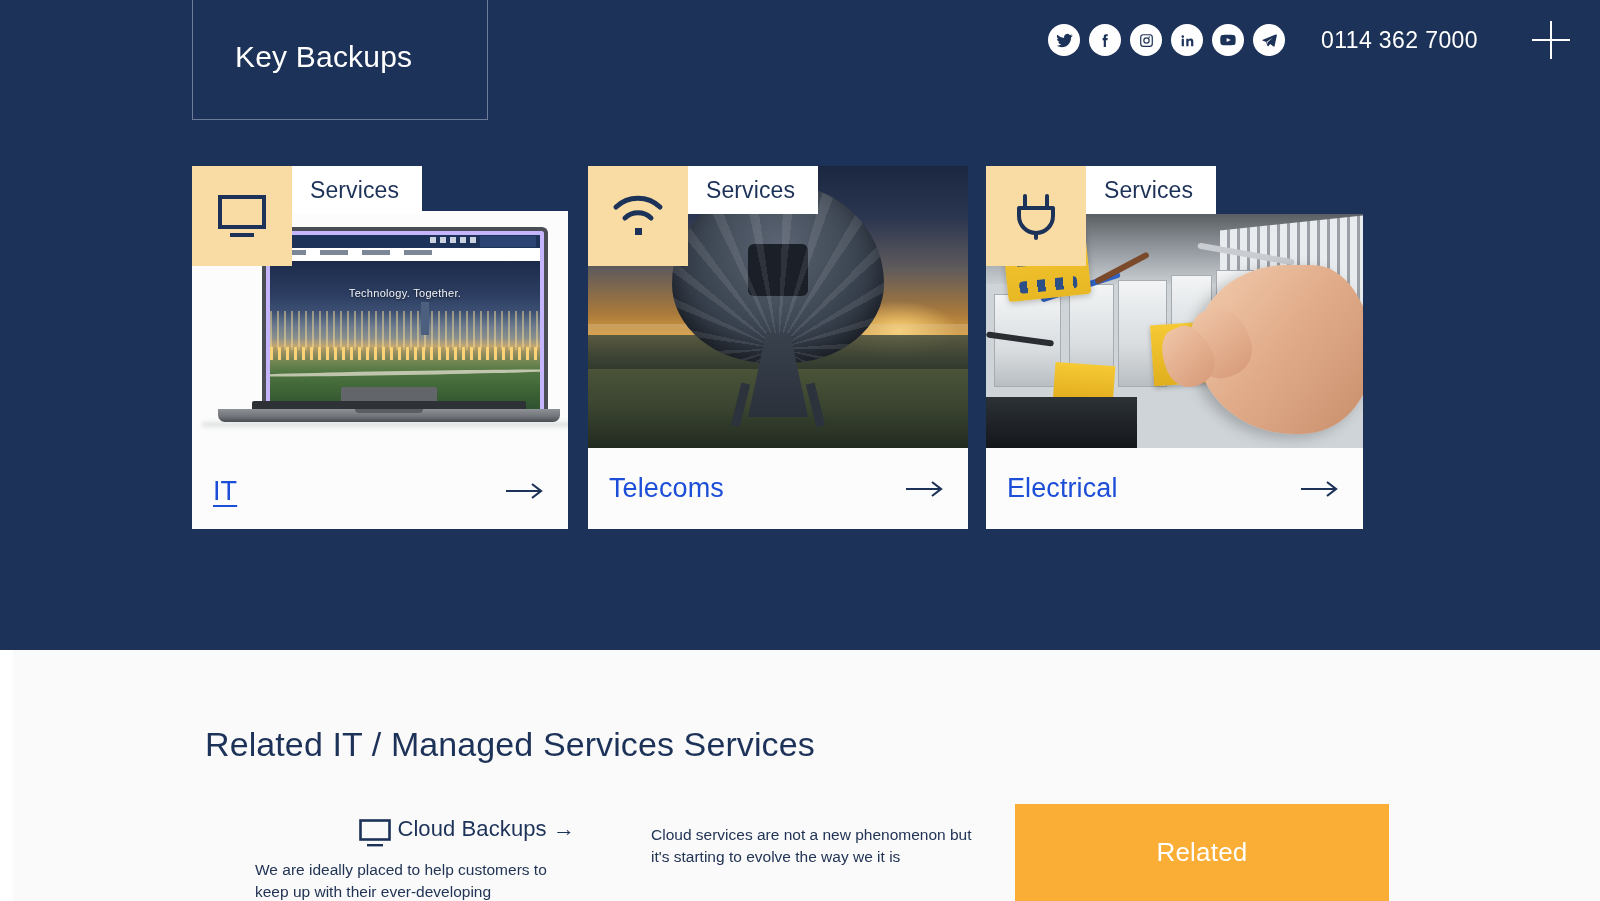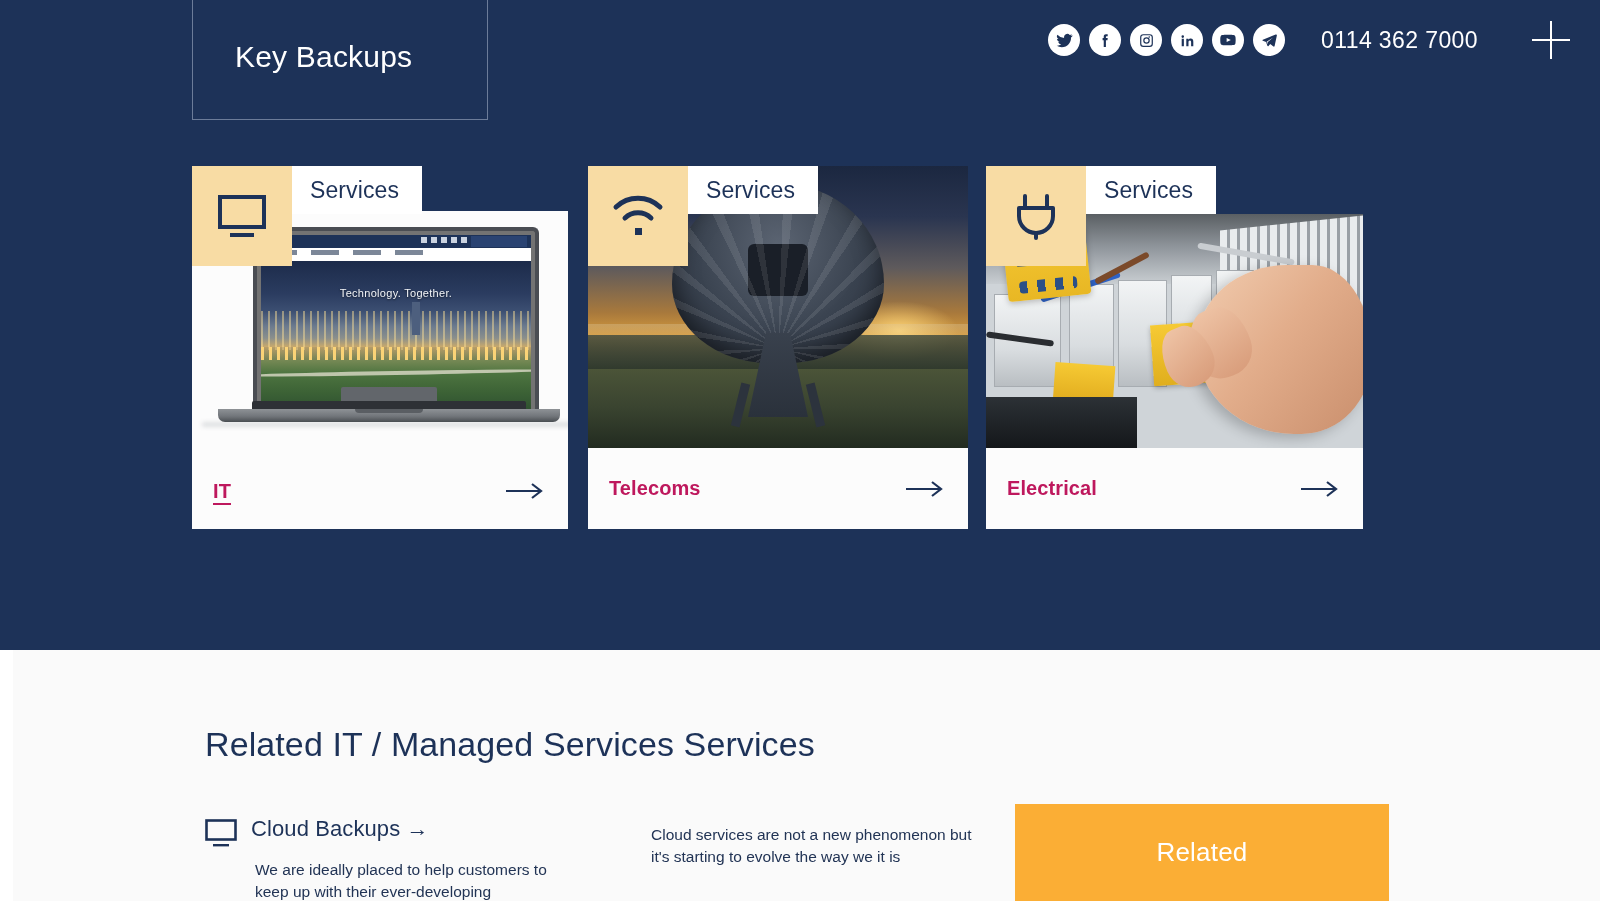--- a/index.html
+++ b/index.html
@@ -121,35 +121,35 @@
   .card-foot {
     position: absolute;
     background: #FCFCFC;
     z-index: 6;
     display: flex;
     align-items: center;
     justify-content: space-between;
     padding: 0 22px 0 21px;
   }
   .card-foot .ttl {
-    color: #be185d;
-    font-size: 20px;
-    font-weight: 700;
+    color: #1d4ed8;
+    font-size: 27px;
+    font-weight: 400;
     letter-spacing: 0.1px;
   }
   .card-foot .ttl.hovered { text-decoration: underline; text-underline-offset: 5px; }
   .arrow-r { display: block; }
 
   
   .laptop { position: absolute; }
   .lid {
     position: absolute;
-    left: 7px; top: 0;
+    left: 16px; top: 0;
     width: 286px; height: 182px;
-    background: #737373;
+    background: #c4b5fd;
     border: 4px solid #4a4d53;
     border-bottom: none;
     border-radius: 6px 6px 0 0;
   }
   .screen {
     position: absolute;
     left: 4px; top: 4px; right: 4px; bottom: 0;
     background: #16233d;
     overflow: hidden;
   }
@@ -434,21 +434,21 @@
     left: 192px; top: 75px;
     color: #1D3258;
     font-size: 34px;
     font-weight: 500;
     letter-spacing: 0.1px;
     white-space: nowrap;
   }
   .rel-item { position: absolute; top: 166px; }
   .rel-item.one { left: 192px; width: 370px; }
   .rel-item.two { left: 588px; width: 390px; }
-  .rel-head { display: flex; align-items: flex-start; gap: 14px; }
+  .rel-head { display: flex; align-items: flex-start; gap: 6px; justify-content: flex-end; }
   .rel-head .mon { margin-top: 3px; flex: none; }
   .rel-link {
     color: #1D3258;
     font-size: 22px;
     font-weight: 400;
     letter-spacing: 0.1px;
     white-space: nowrap;
     cursor: pointer;
   }
   .rel-desc {

